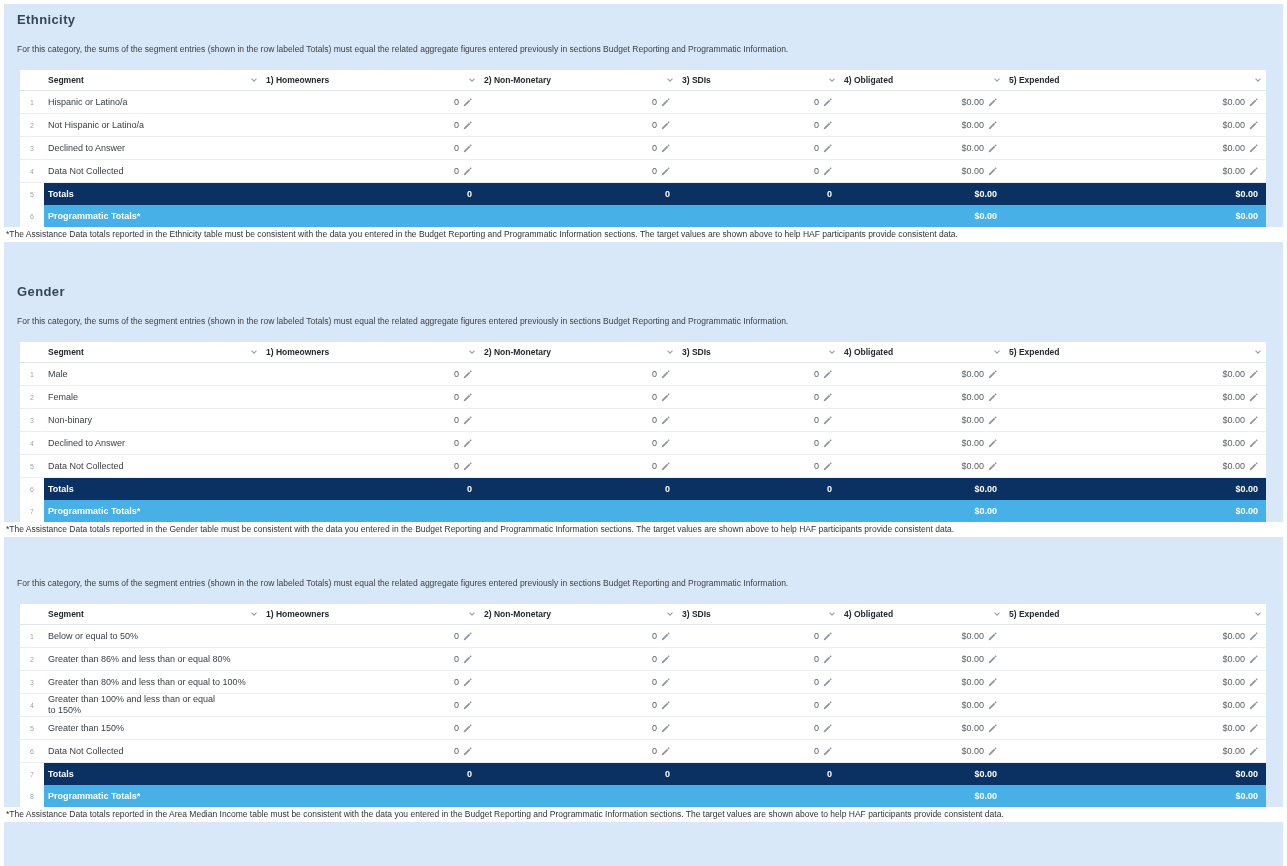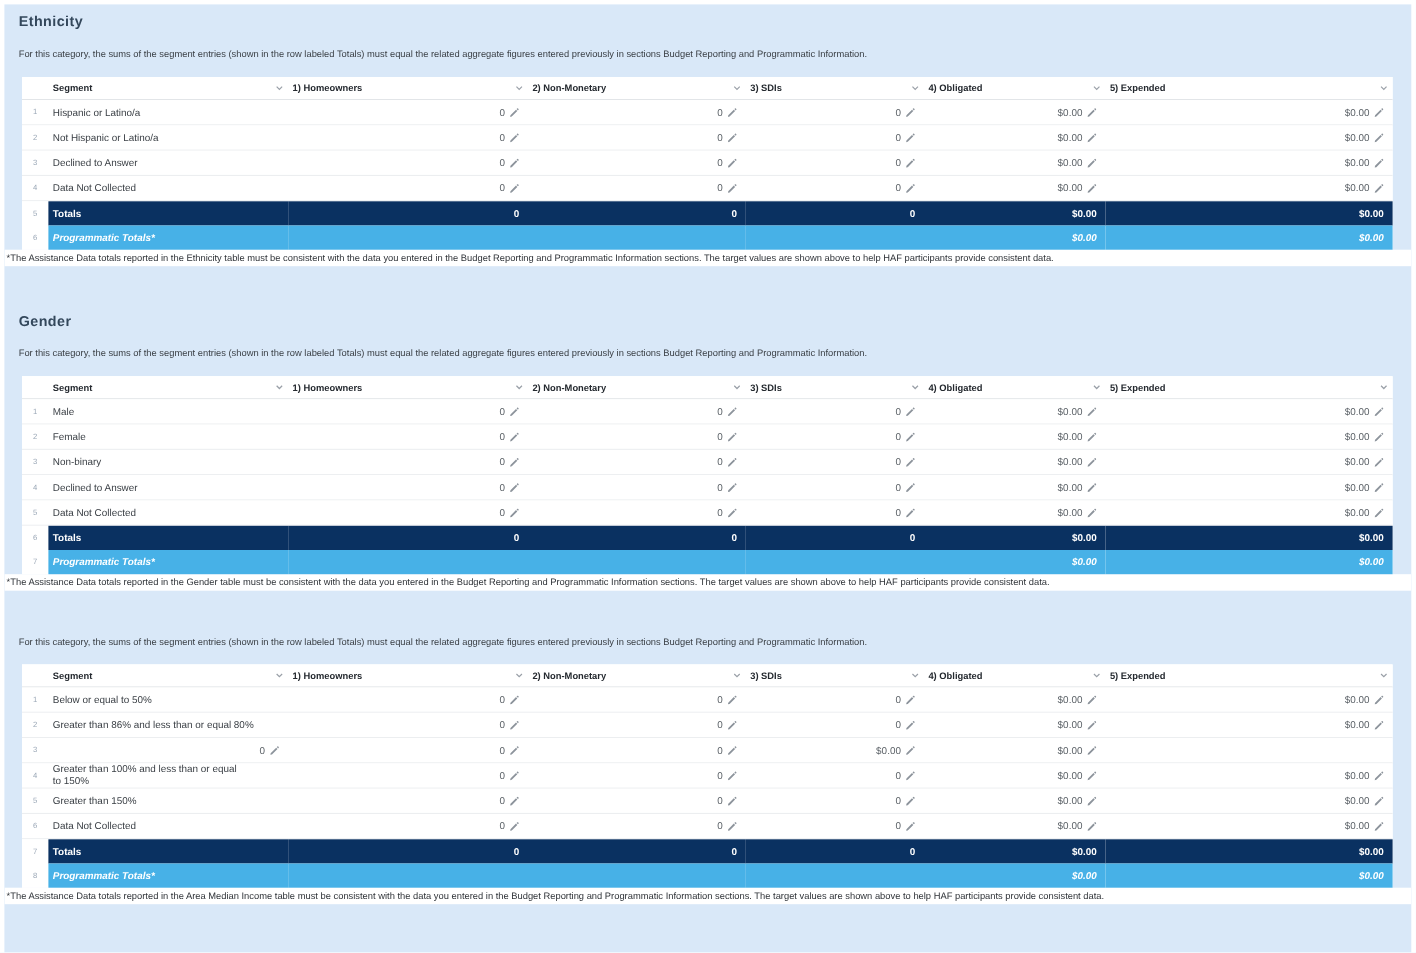--- a/index.html
+++ b/index.html
@@ -27,21 +27,21 @@
   .chev{display:flex;align-items:center;}
   .tr{display:grid;grid-template-columns:var(--cols);min-height:23px;
     border-bottom:1px solid var(--border);background:#fff;}
   .td{display:flex;align-items:center;font-size:9px;color:var(--text);}
   .td.num{justify-content:center;font-size:7px;color:var(--num);}
   .td.seg{padding-left:4px;line-height:11px;}
   .td.val{justify-content:flex-end;gap:4px;padding-right:8px;color:var(--muted);}
   .seg-wrap .seg span{max-width:175px;}
   .tr.totals,.tr.prog{min-height:22px;border-bottom:none;}
   .tr.totals .td:not(.num){background:var(--navy);color:#fff;font-weight:bold;}
-  .tr.prog .td:not(.num){background:var(--lblue);color:#fff;font-weight:bold;font-style:italic;}
+  .tr.prog .td:not(.num){background:var(--lblue);color:#fff;font-weight:bold;}
   .tr.totals .td.val,.tr.prog .td.val{padding-right:8px;}
   .footnote{background:#ffffff;width:1279px;font-size:8.5px;color:#2f3338;
     line-height:15px;height:15px;padding-left:2px;white-space:nowrap;overflow:hidden;}
   svg{display:block;}
 </style>
 </head>
 <body>
 
 <div class="panel" id="panel">
   <div class="sec">
@@ -801,20 +801,23 @@
             <span>$0.00</span>
             <span>
               <svg width="9" height="9" viewBox="0 0 12 12">
                 <path d="M1.4 9 L1 11 L3 10.6 L9.7 3.9 L8.1 2.3 Z M8.8 1.6 L10.4 3.2 L11.2 2.4 C11.5 2.1 11.5 1.7 11.2 1.4 L10.6 0.8 C10.3 0.5 9.9 0.5 9.6 0.8 Z" fill="#8d949c"></path>
               </svg>
             </span>
           </div>
         </div>
         <div class="tr data">
           <div class="td num">3</div>
+          <div class="td seg">
+            <span>Greater than 80% and less than or equal to 100%</span>
+          </div>
           <div class="td val">
             <span>0</span>
             <span>
               <svg width="9" height="9" viewBox="0 0 12 12">
                 <path d="M1.4 9 L1 11 L3 10.6 L9.7 3.9 L8.1 2.3 Z M8.8 1.6 L10.4 3.2 L11.2 2.4 C11.5 2.1 11.5 1.7 11.2 1.4 L10.6 0.8 C10.3 0.5 9.9 0.5 9.6 0.8 Z" fill="#8d949c"></path>
               </svg>
             </span>
           </div>
           <div class="td val">
             <span>0</span>

